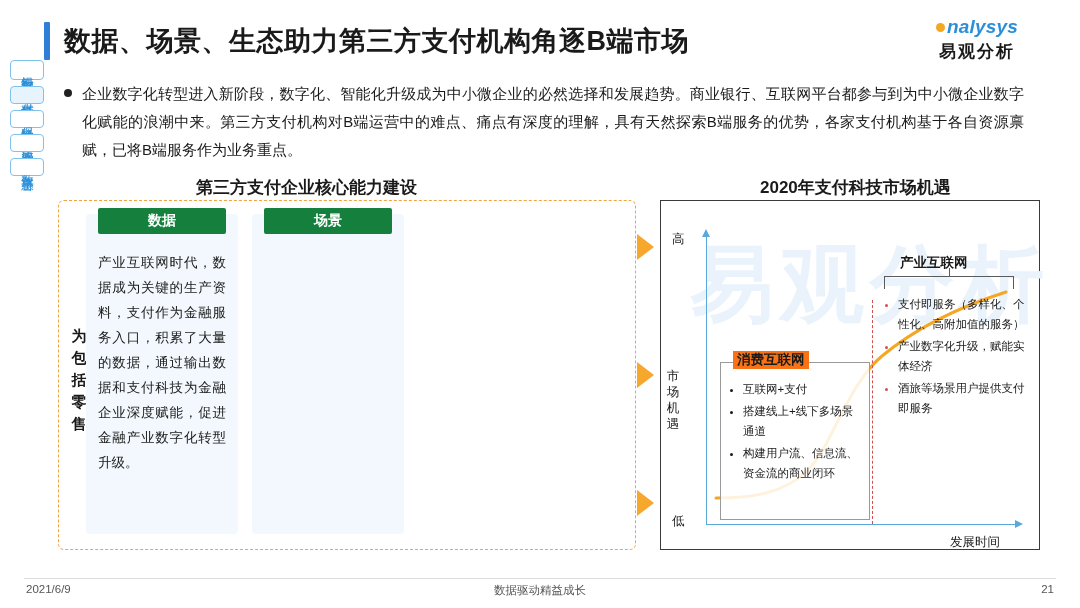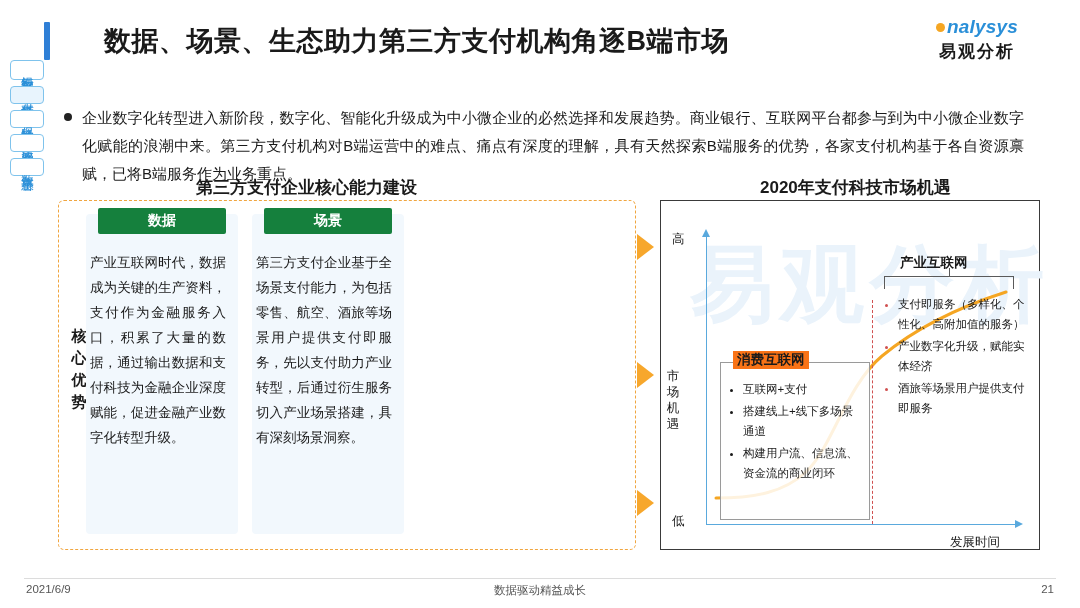--- a/index.html
+++ b/index.html
@@ -13,21 +13,21 @@
   }
   
   .title-bar{
     position:absolute;left:44px;top:18px;width:760px;height:46px;
     display:flex;align-items:center;
   }
   .title-accent{
     width:6px;height:38px;background:#2f7fd6;margin-right:14px;border-radius:1px;
   }
   .title-text{
-    font-size:27px;font-weight:bold;color:#1a1a1a;letter-spacing:0.5px;white-space:nowrap;margin-left:40px;
+    font-size:27px;font-weight:bold;color:#1a1a1a;letter-spacing:0.5px;white-space:nowrap;
   }
   .logo{
     position:absolute;right:28px;top:16px;text-align:center;width:150px;
   }
   .logo-main{
     font-size:19px;color:#2a8fd8;font-style:italic;font-weight:bold;letter-spacing:0.2px;
   }
   .logo-sub{
     font-size:17px;color:#1a1a1a;font-weight:bold;margin-top:2px;letter-spacing:2px;
   }
@@ -46,21 +46,21 @@
     text-align:center;padding:6px 4px;background:#fff;
     writing-mode:vertical-rl;text-orientation:upright;
     letter-spacing:1px;
     height:auto;
     display:flex;align-items:center;justify-content:center;
   }
   .side-tab.active{background:#e8f4fd;}
   
   .intro{
     position:absolute;left:64px;top:80px;width:960px;
-    display:flex;gap:10px;margin-top:24px;
+    display:flex;gap:10px;
   }
   .intro-bullet{
     width:8px;height:8px;border-radius:50%;background:#222;margin-top:9px;flex:none;
   }
   .intro-text{
     font-size:15px;line-height:28px;color:#1a1a1a;text-align:justify;
   }
   
   .sec-head{
     position:absolute;font-size:17px;font-weight:bold;color:#1a1a1a;
@@ -81,21 +81,21 @@
   }
   .card{
     width:152px;height:320px;background:#f2f8fd;border-radius:4px;position:relative;
   }
   .card-head{
     position:absolute;left:12px;top:-6px;width:128px;height:26px;
     background:#15803d;color:#fff;font-size:14px;font-weight:bold;
     display:flex;align-items:center;justify-content:center;border-radius:2px;
   }
   .card-body{
-    position:absolute;left:4px;right:12px;top:36px;
+    position:absolute;left:12px;right:12px;top:36px;
     font-size:13.5px;line-height:25px;color:#1a1a1a;text-align:justify;
   }
   .arrow{
     position:absolute;width:0;height:0;
     border-top:13px solid transparent;border-bottom:13px solid transparent;
     border-left:17px solid #f7a72c;
   }
   #arrow1{left:637px;top:234px;}
   #arrow2{left:637px;top:362px;}
   #arrow3{left:637px;top:490px;}
@@ -193,30 +193,29 @@
 
 <div class="intro">
   <div class="intro-bullet"></div>
   <div class="intro-text">企业数字化转型进入新阶段，数字化、智能化升级成为中小微企业的必然选择和发展趋势。商业银行、互联网平台都参与到为中小微企业数字化赋能的浪潮中来。第三方支付机构对B端运营中的难点、痛点有深度的理解，具有天然探索B端服务的优势，各家支付机构基于各自资源禀赋，已将B端服务作为业务重点。</div>
 </div>
 
 <div class="sec-head" id="sec-left">第三方支付企业核心能力建设</div>
 <div class="sec-head" id="sec-right">2020年支付科技市场机遇</div>
 
 <div class="left-panel"></div>
-<div class="core-label">核心优势</div>
+<div class="core-label">为包括零售</div>
 
 <div class="cards">
   <div class="card">
     <div class="card-head">数据</div>
     <div class="card-body">产业互联网时代，数据成为关键的生产资料，支付作为金融服务入口，积累了大量的数据，通过输出数据和支付科技为金融企业深度赋能，促进金融产业数字化转型升级。</div>
   </div>
   <div class="card">
     <div class="card-head">场景</div>
-    <div class="card-body">第三方支付企业基于全场景支付能力，为包括零售、航空、酒旅等场景用户提供支付即服务，先以支付助力产业转型，后通过衍生服务切入产业场景搭建，具有深刻场景洞察。</div>
   </div>
 </div>
 
 <div class="arrow" id="arrow1"></div>
 <div class="arrow" id="arrow2"></div>
 <div class="arrow" id="arrow3"></div>
 
 <div class="right-panel"></div>
 <div class="watermark">易观分析</div>
 

